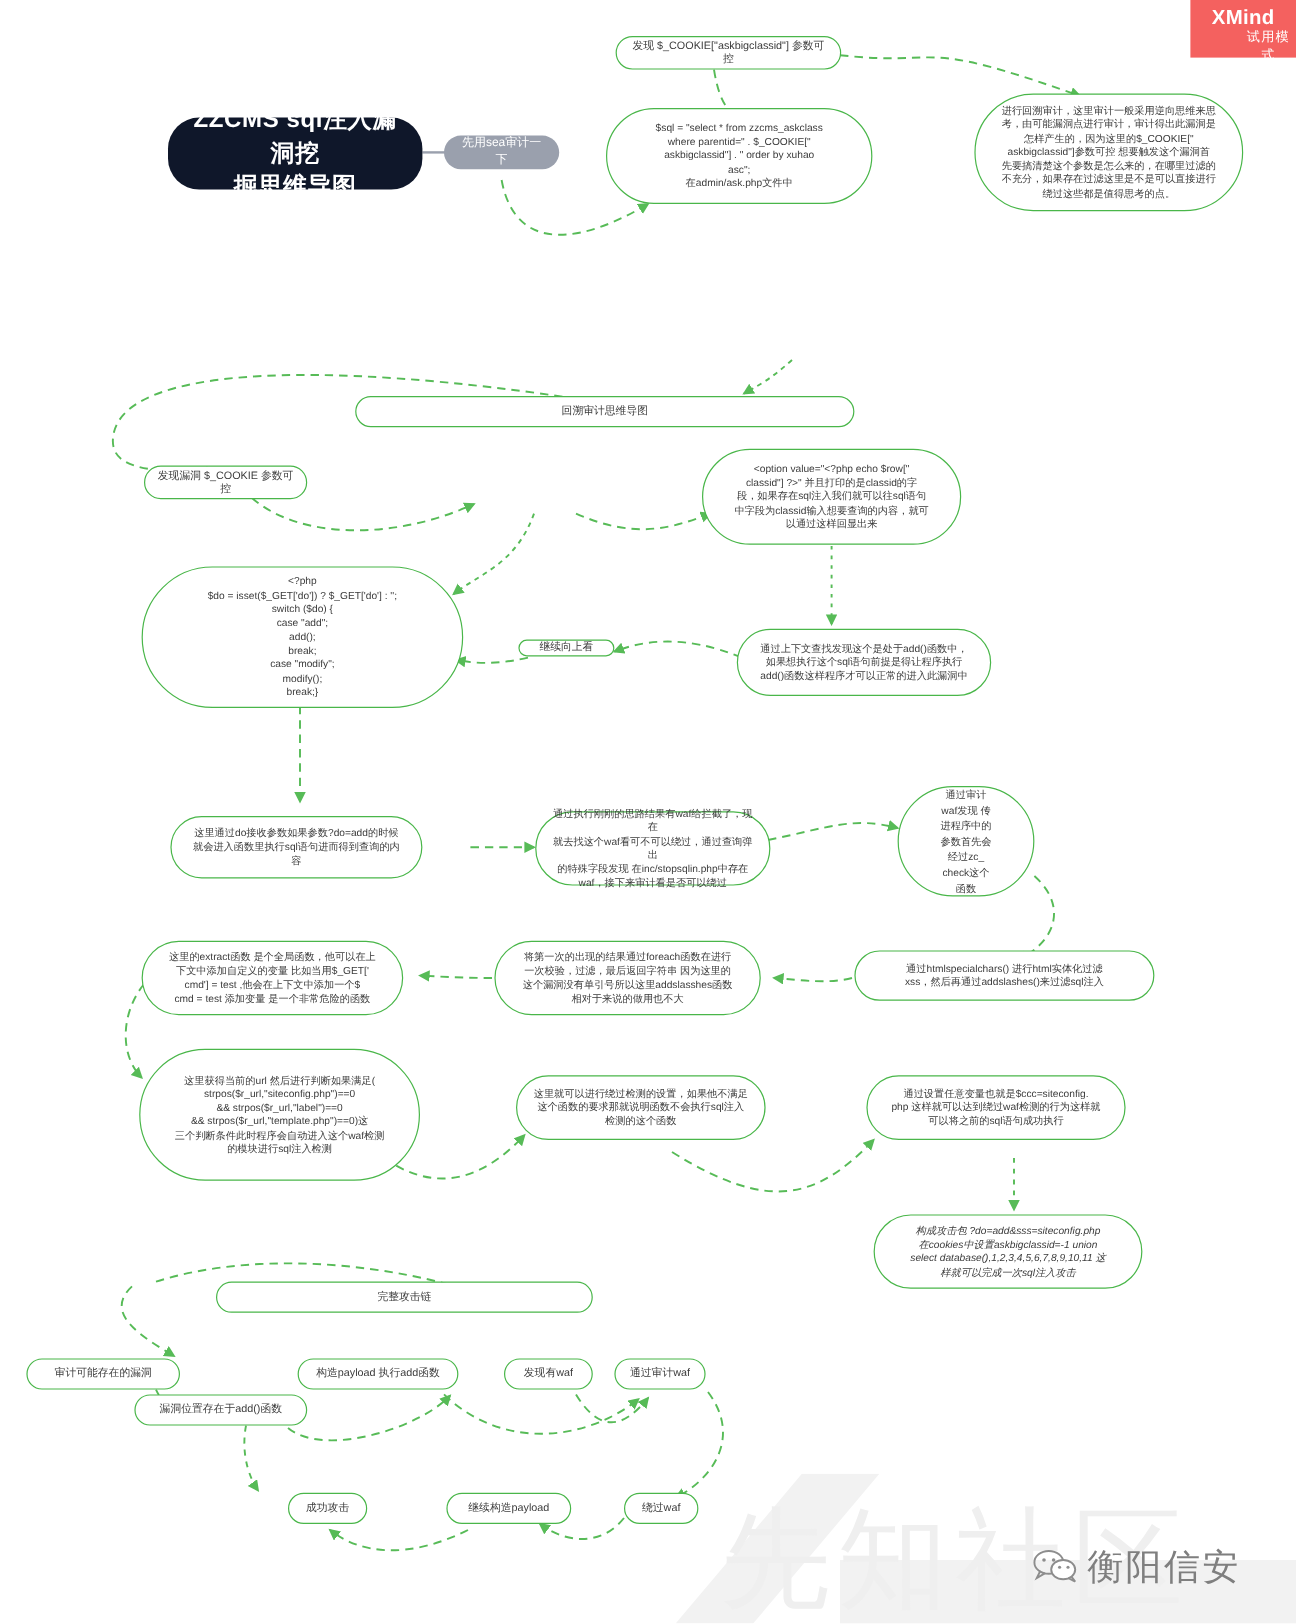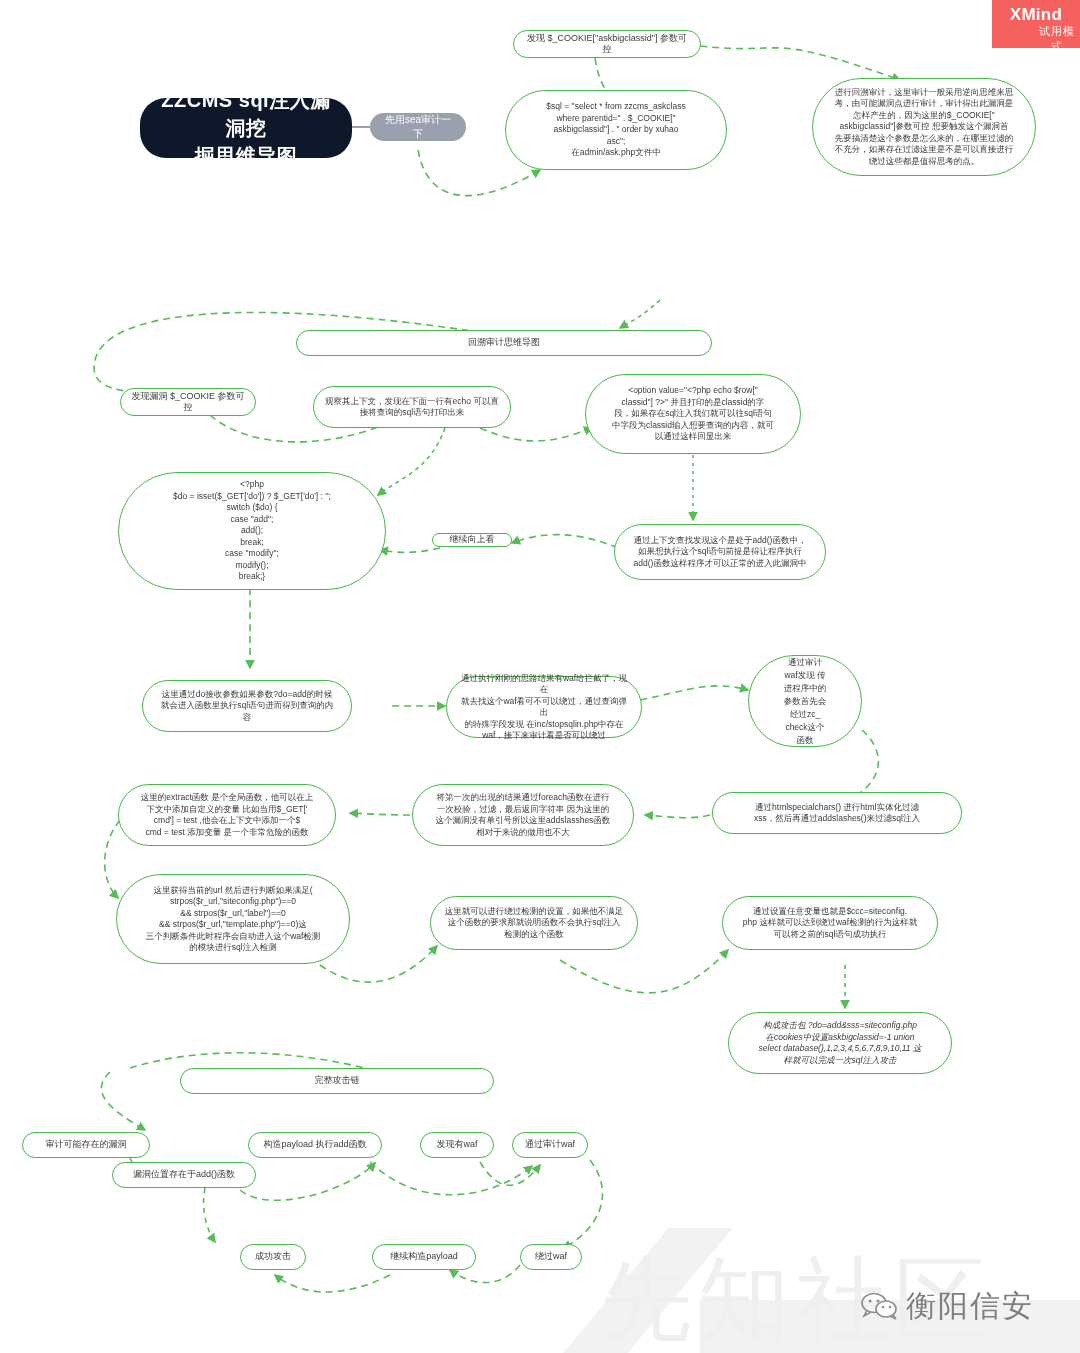--- a/index.html
+++ b/index.html
@@ -189,22 +189,20 @@
 怎样产生的，因为这里的$_COOKIE["
 askbigclassid"]参数可控 想要触发这个漏洞首
 先要搞清楚这个参数是怎么来的，在哪里过滤的
 不充分，如果存在过滤这里是不是可以直接进行
 绕过这些都是值得思考的点。</div>
 
   <div class="node head" style="left:296px;top:330px;width:416px;height:26px;">回溯审计思维导图</div>
 
   <div class="node head" style="left:120px;top:388px;width:136px;height:28px;">发现漏洞  $_COOKIE 参数可控</div>
 
-  <div class="node" style="left:313px;top:386px;width:198px;height:42px;">观察其上下文，发现在下面一行有echo 可以直
-接将查询的sql语句打印出来</div>
 
   <div class="node" style="left:585px;top:374px;width:216px;height:80px;">&lt;option value="&lt;?php echo $row["
 classid"] ?&gt;" 并且打印的是classid的字
 段，如果存在sql注入我们就可以往sql语句
 中字段为classid输入想要查询的内容，就可
 以通过这样回显出来</div>
 
   <div class="node" style="left:118px;top:472px;width:268px;height:118px;">&lt;?php
 $do = isset($_GET['do']) ? $_GET['do'] : '';
 switch ($do) {
@@ -244,21 +242,21 @@
 cmd = test 添加变量 是一个非常危险的函数</div>
 
   <div class="node" style="left:412px;top:784px;width:222px;height:62px;">将第一次的出现的结果通过foreach函数在进行
 一次校验，过滤，最后返回字符串 因为这里的
 这个漏洞没有单引号所以这里addslasshes函数
 相对于来说的做用也不大</div>
 
   <div class="node" style="left:712px;top:792px;width:250px;height:42px;">通过htmlspecialchars() 进行html实体化过滤
 xss，然后再通过addslashes()来过滤sql注入</div>
 
-  <div class="node" style="left:116px;top:874px;width:234px;height:90px;">这里获得当前的url 然后进行判断如果满足(
+  <div class="node" style="left:116px;top:874px;width:234px;height:110px;">这里获得当前的url 然后进行判断如果满足(
 strpos($r_url,"siteconfig.php")==0
 &amp;&amp; strpos($r_url,"label")==0
 &amp;&amp; strpos($r_url,"template.php")==0)这
 三个判断条件此时程序会自动进入这个waf检测
 的模块进行sql注入检测</div>
 
   <div class="node" style="left:430px;top:896px;width:208px;height:54px;">这里就可以进行绕过检测的设置，如果他不满足
 这个函数的要求那就说明函数不会执行sql注入
 检测的这个函数</div>
 

